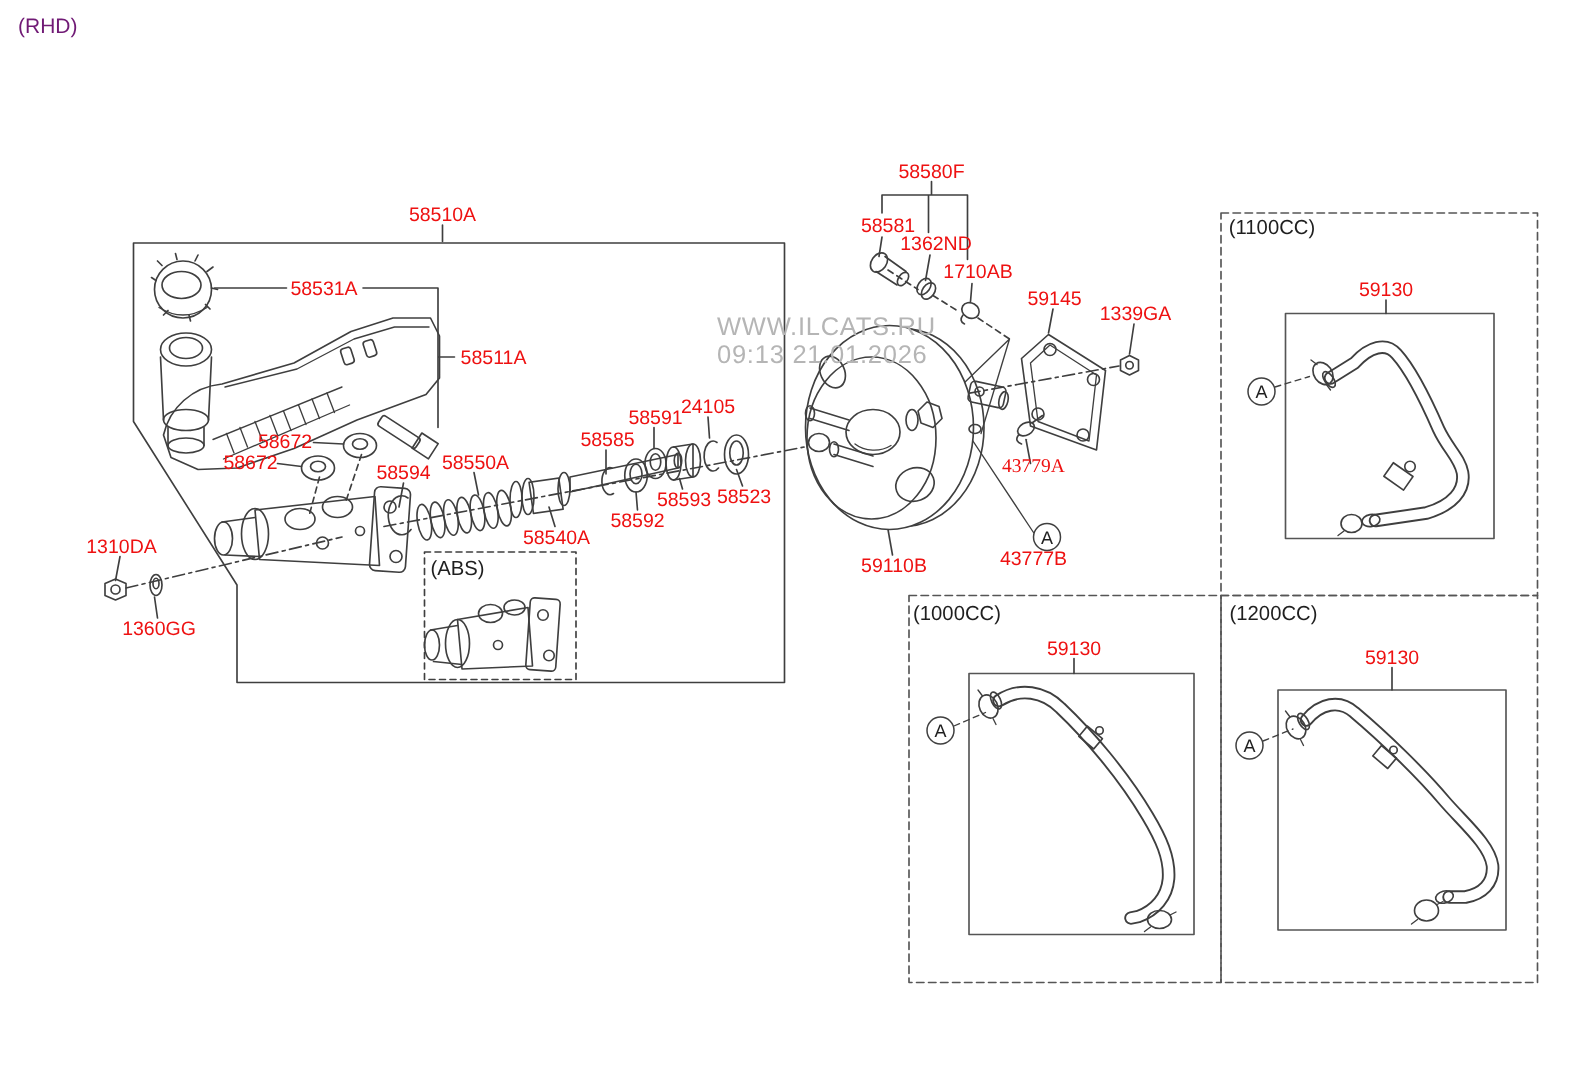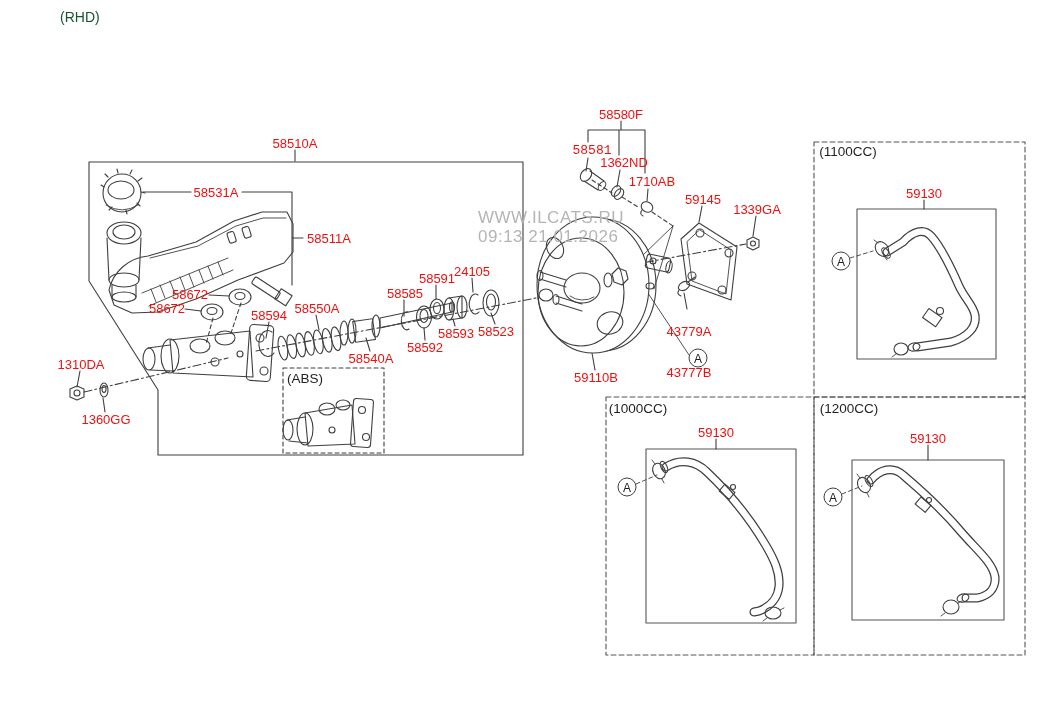--- a/index.html
+++ b/index.html
@@ -3,21 +3,21 @@
 <meta charset="utf-8">
 <style>
   html,body{margin:0;padding:0;background:#fff;}
   #stage{position:relative;width:1063px;height:727px;background:#ffffff;overflow:hidden;
          font-family:"Liberation Sans", sans-serif;}
   #art{position:absolute;left:0;top:0;}
   .plabel{position:absolute;transform:translate(-50%,-50%);color:#ee1111;font-size:13px;
           white-space:nowrap;line-height:1;}
   .blabel{position:absolute;transform:translate(-50%,-50%);color:#1f1f1f;font-size:13.5px;
           white-space:nowrap;line-height:1;text-align:right;}
-  .corner{position:absolute;color:#14532d;font-size:14px;white-space:nowrap;margin-left:48px;}
+  .corner{position:absolute;color:#701a75;font-size:14px;white-space:nowrap;}
   .marker{position:absolute;transform:translate(-50%,-50%);width:19px;height:19px;border:1.4px solid #3f3f3f;
           border-radius:50%;color:#1f1f1f;font-size:12px;display:flex;align-items:center;justify-content:center;
           background:#fff;box-sizing:border-box;}
   .wm{position:absolute;color:#b5b5b5;font-size:17px;line-height:19px;letter-spacing:.5px;white-space:nowrap;}
 </style>
 </head>
 <body>
 
 <div id="stage">
 
@@ -266,26 +266,26 @@
   <div class="plabel" style="left:405px;top:293px;">58585</div>
   <div class="plabel" style="left:437px;top:278px;">58591</div>
   <div class="plabel" style="left:472px;top:271px;">24105</div>
   <div class="plabel" style="left:425px;top:347px;">58592</div>
   <div class="plabel" style="left:456px;top:333px;">58593</div>
   <div class="plabel" style="left:496px;top:331px;">58523</div>
   <div class="plabel" style="left:371px;top:358px;">58540A</div>
   <div class="plabel" style="left:81px;top:364px;">1310DA</div>
   <div class="plabel" style="left:106px;top:419px;">1360GG</div>
   <div class="plabel" style="left:621px;top:114px;">58580F</div>
-  <div class="plabel" style="left:592px;top:150px;font-family:Liberation Mono, monospace;">58581</div>
+  <div class="plabel" style="left:592px;top:150px;">58581</div>
   <div class="plabel" style="left:624px;top:162px;">1362ND</div>
   <div class="plabel" style="left:652px;top:181px;text-align:center;">1710AB</div>
   <div class="plabel" style="left:703px;top:199px;">59145</div>
   <div class="plabel" style="left:757px;top:209px;">1339GA</div>
-  <div class="plabel" style="left:689px;top:331px;">43779A</div>
+  <div class="plabel" style="left:689px;top:310px;font-family:Liberation Serif, serif;">43779A</div>
   <div class="plabel" style="left:689px;top:332px;margin-top:40px;">43777B</div>
   <div class="plabel" style="left:596px;top:377px;">59110B</div>
   <div class="plabel" style="left:924px;top:193px;">59130</div>
   <div class="plabel" style="left:716px;top:432px;">59130</div>
   <div class="plabel" style="left:928px;top:438px;">59130</div>
 
   <div class="blabel" style="left:305px;top:379px;">(ABS)</div>
   <div class="blabel" style="left:848px;top:152px;">(1100CC)</div>
   <div class="blabel" style="left:638px;top:409px;">(1000CC)</div>
   <div class="blabel" style="left:849px;top:409px;">(1200CC)</div>

